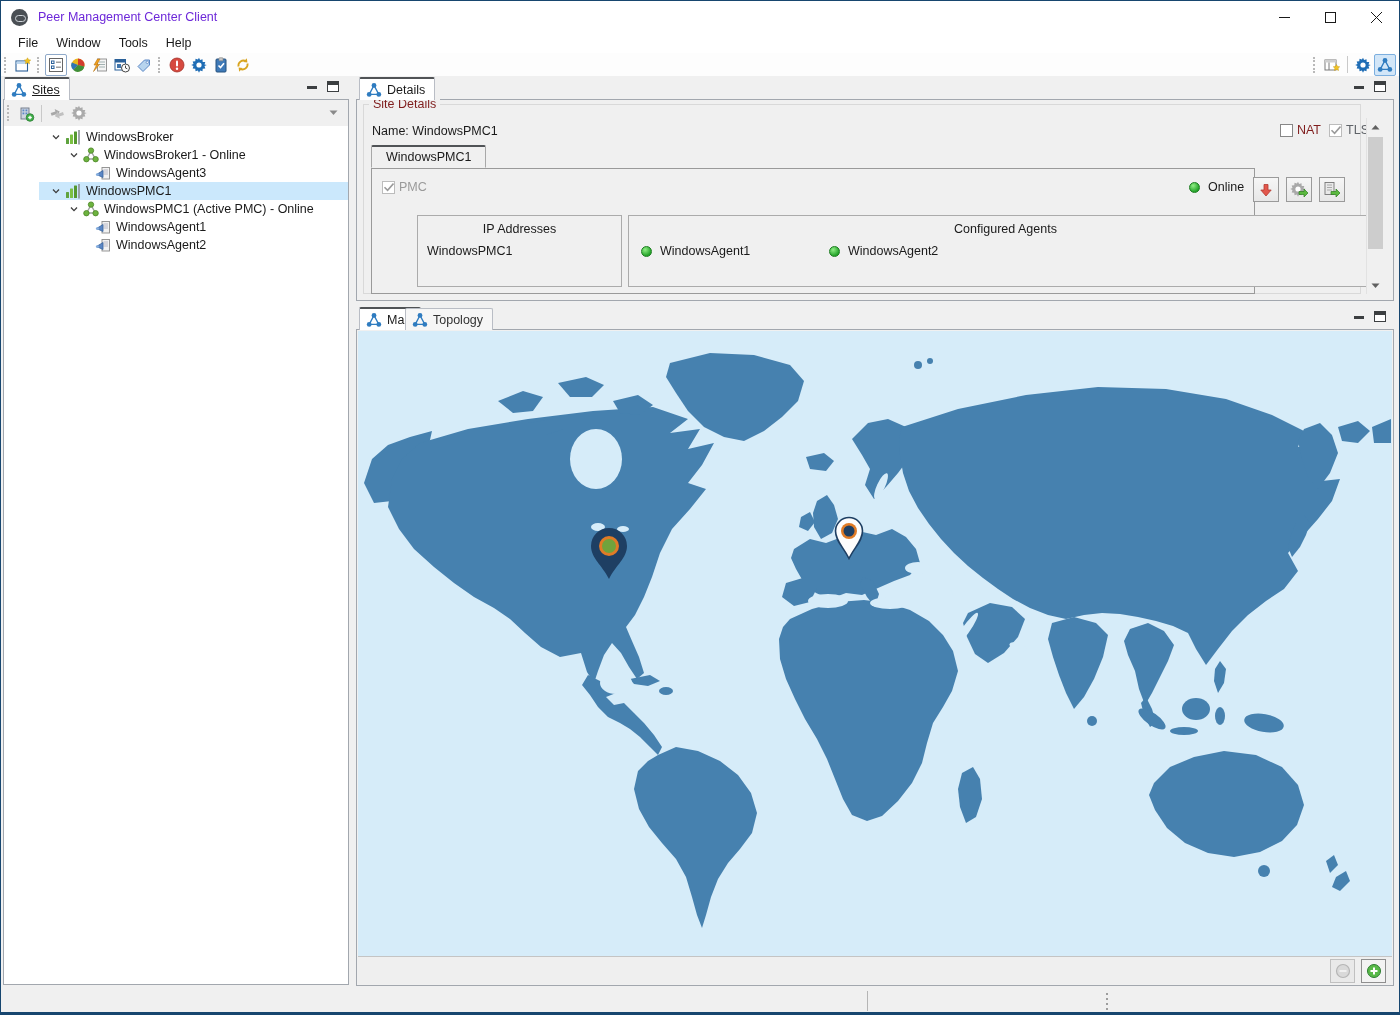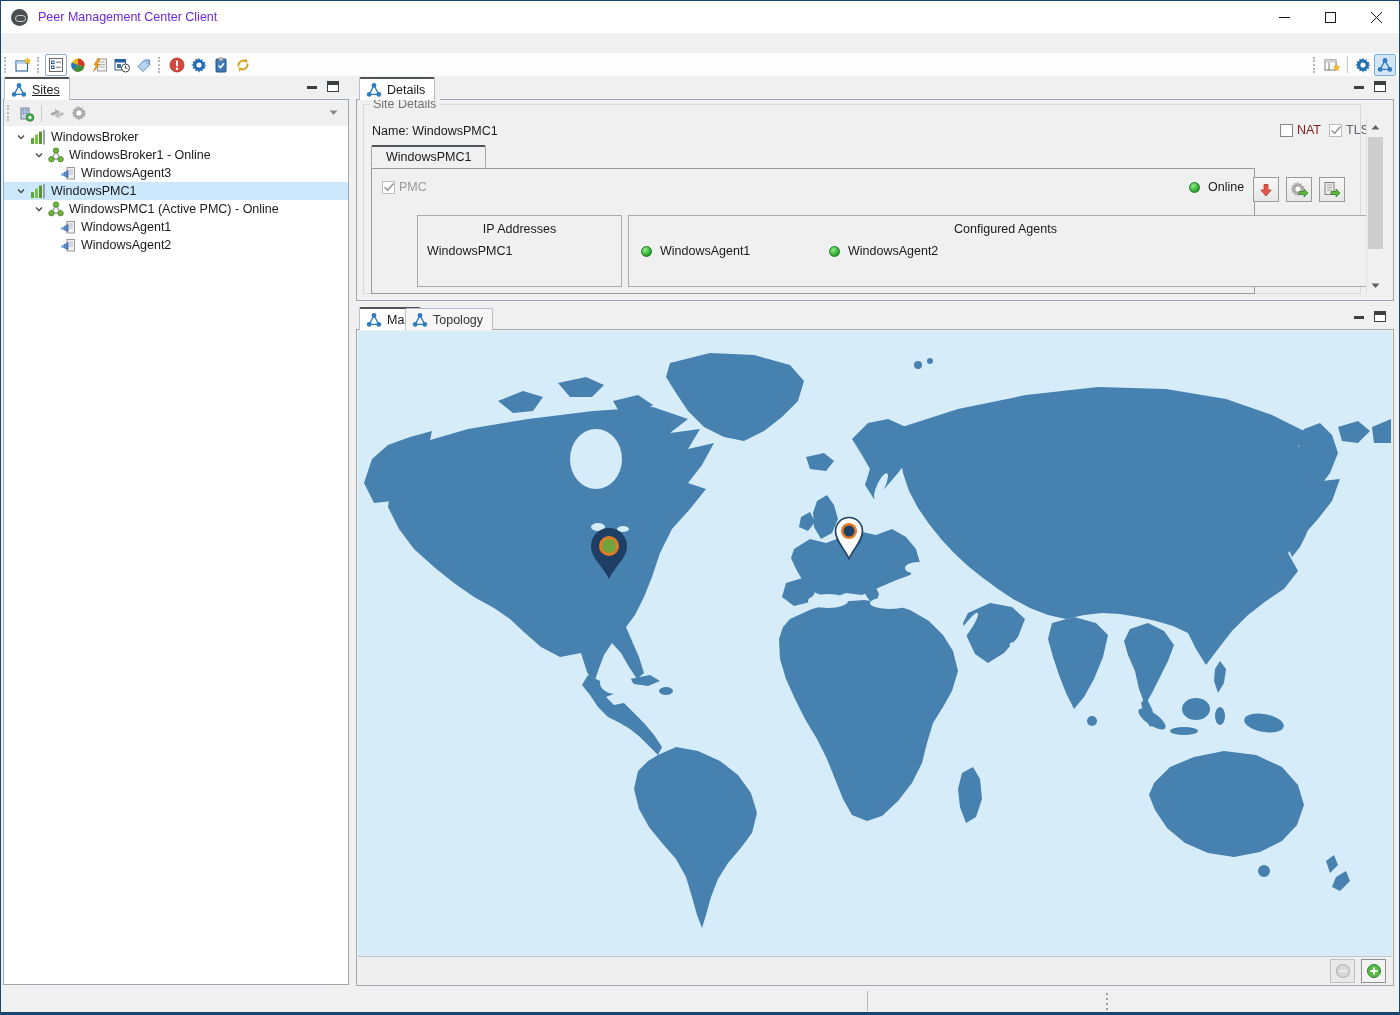--- a/index.html
+++ b/index.html
@@ -39,30 +39,30 @@
   .glyph-min{width:10px;height:9px;position:relative;}
   .glyph-min::after{content:"";position:absolute;left:0;bottom:2px;width:10px;height:3px;background:#3c3f41;}
   .glyph-max{width:12px;height:11px;border:1px solid #3c3f41;position:relative;background:#fff;}
   .glyph-max::after{content:"";position:absolute;left:0;top:0;width:100%;height:3px;background:#3c3f41;}
   .panel-body{position:absolute;left:0;top:22px;right:0;bottom:0;border:1px solid #a2a7ae;background:#f0f0f0;}
   
   .sites-body{background:#fff;}
   .view-toolbar{position:absolute;left:0;top:0;right:0;height:26px;background:#f0f0f0;display:flex;align-items:center;}
   .view-menu-btn{margin-left:auto;margin-right:8px;width:14px;height:14px;display:flex;align-items:center;justify-content:center;}
   .tree{position:absolute;left:0;top:26px;right:0;bottom:0;background:#fff;overflow:hidden;padding-top:2px;}
-  .tree-row{height:18px;display:flex;align-items:center;width:100%;}
+  .tree-row{height:18px;display:flex;align-items:center;width:100%;margin-left:35px;}
   .tree-row.selected{background:var(--selection,#cbe8fc);}
   .tree-row .chev{width:18px;display:flex;align-items:center;justify-content:center;flex:0 0 auto;}
   .tree-row .ticon{width:16px;height:16px;margin-right:5px;flex:0 0 auto;}
   .lvl0{padding-left:8px;}
   .lvl1{padding-left:26px;}
   .lvl2{padding-left:56px;}
   .tlabel{white-space:nowrap;}
   
-  .grp-label{position:absolute;background:#f0f0f0;padding:0 4px;z-index:2;color:#737373;}
+  .grp-label{position:absolute;background:#f0f0f0;padding:0 4px;z-index:2;color:#7f1d1d;}
   .grp-border{position:absolute;border:1px solid #d9d9d9;}
   .checkbox{width:13px;height:13px;border:1px solid #878787;background:#fff;display:inline-flex;align-items:center;justify-content:center;flex:0 0 auto;}
   .checkbox.disabled{border-color:#bcbcbc;}
   .cbrow{display:flex;align-items:center;gap:4px;}
   .site-tab{position:absolute;height:23px;padding:0 14px;display:flex;align-items:center;background:#f0f0f0;
             border:1px solid #a8a8a8;border-top:2px solid #505356;border-bottom:1px solid #f0f0f0;border-radius:2px 2px 0 0;z-index:3;}
   .inner-box{position:absolute;border:1px solid #9a9a9a;background:#f0f0f0;}
   .mini-group{position:absolute;border:1px solid #ababab;background:#f0f0f0;margin-left:38px;}
   .mini-group .mg-title{text-align:center;padding-top:6px;}
   .dot-green{width:11px;height:11px;border-radius:50%;background:radial-gradient(circle at 35% 30%, #90ee85, #25a42a 70%);border:1px solid #1b7c1f;flex:0 0 auto;}
@@ -150,20 +150,26 @@
           </svg>
       </div>
       <div class="win-btn">
         <svg width="11" height="11">
             <path d="M0 0 L11 11 M11 0 L0 11" stroke="#1a1a1a" stroke-width="1"></path>
           </svg>
       </div>
     </div>
   </div>
 
+  <div class="menubar">
+    <span class="menu-item">File</span>
+    <span class="menu-item">Window</span>
+    <span class="menu-item">Tools</span>
+    <span class="menu-item">Help</span>
+  </div>
 
   <div class="toolbar">
     <span class="tb-grip"></span>
     <div class="tb-btn">
       <svg width="16" height="16">
         <rect x="1" y="4" width="11.5" height="10" fill="#fff" stroke="#2a6099" stroke-width="1.1"></rect>
         <rect x="1.5" y="4.5" width="10.5" height="2.5" fill="#bcd6ee"></rect>
         <path d="M12.5 0.8 L13.5 2.8 15.7 3.1 14.1 4.6 14.5 6.8 12.5 5.7 10.5 6.8 10.9 4.6 9.3 3.1 11.5 2.8 Z" fill="#f3c320" stroke="#c79a10" stroke-width="0.5"></path>
       </svg>
     </div>

